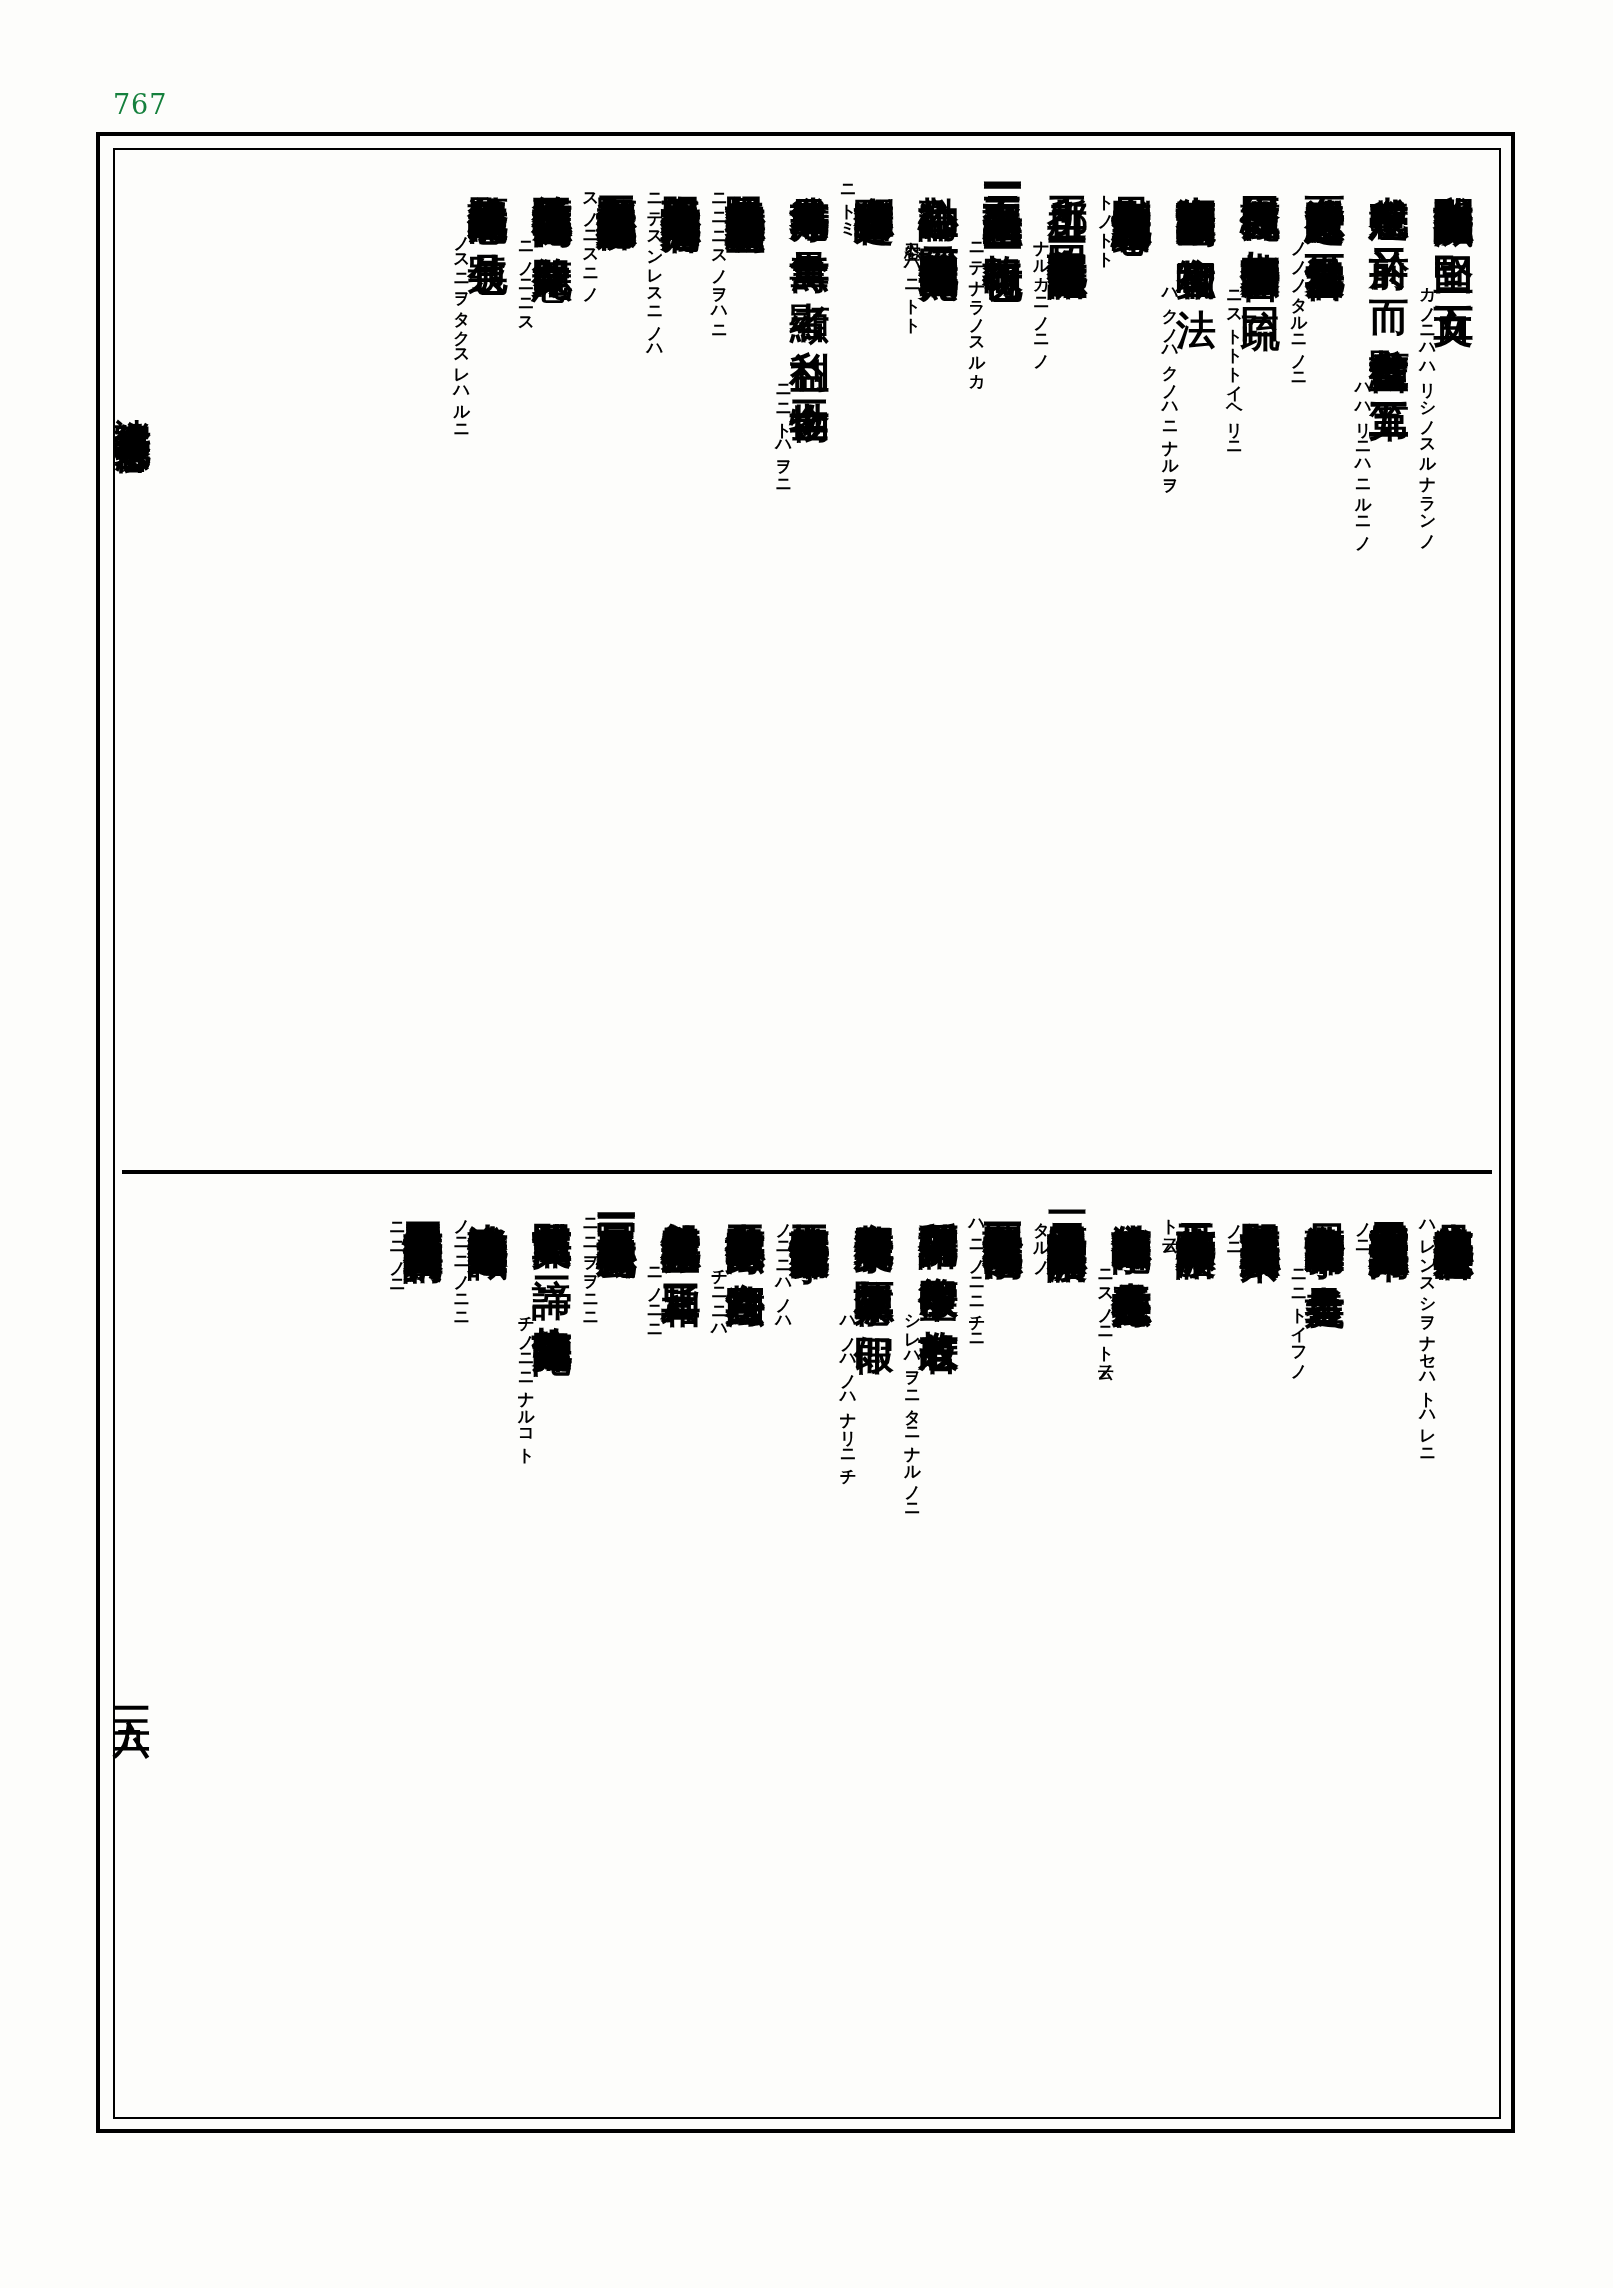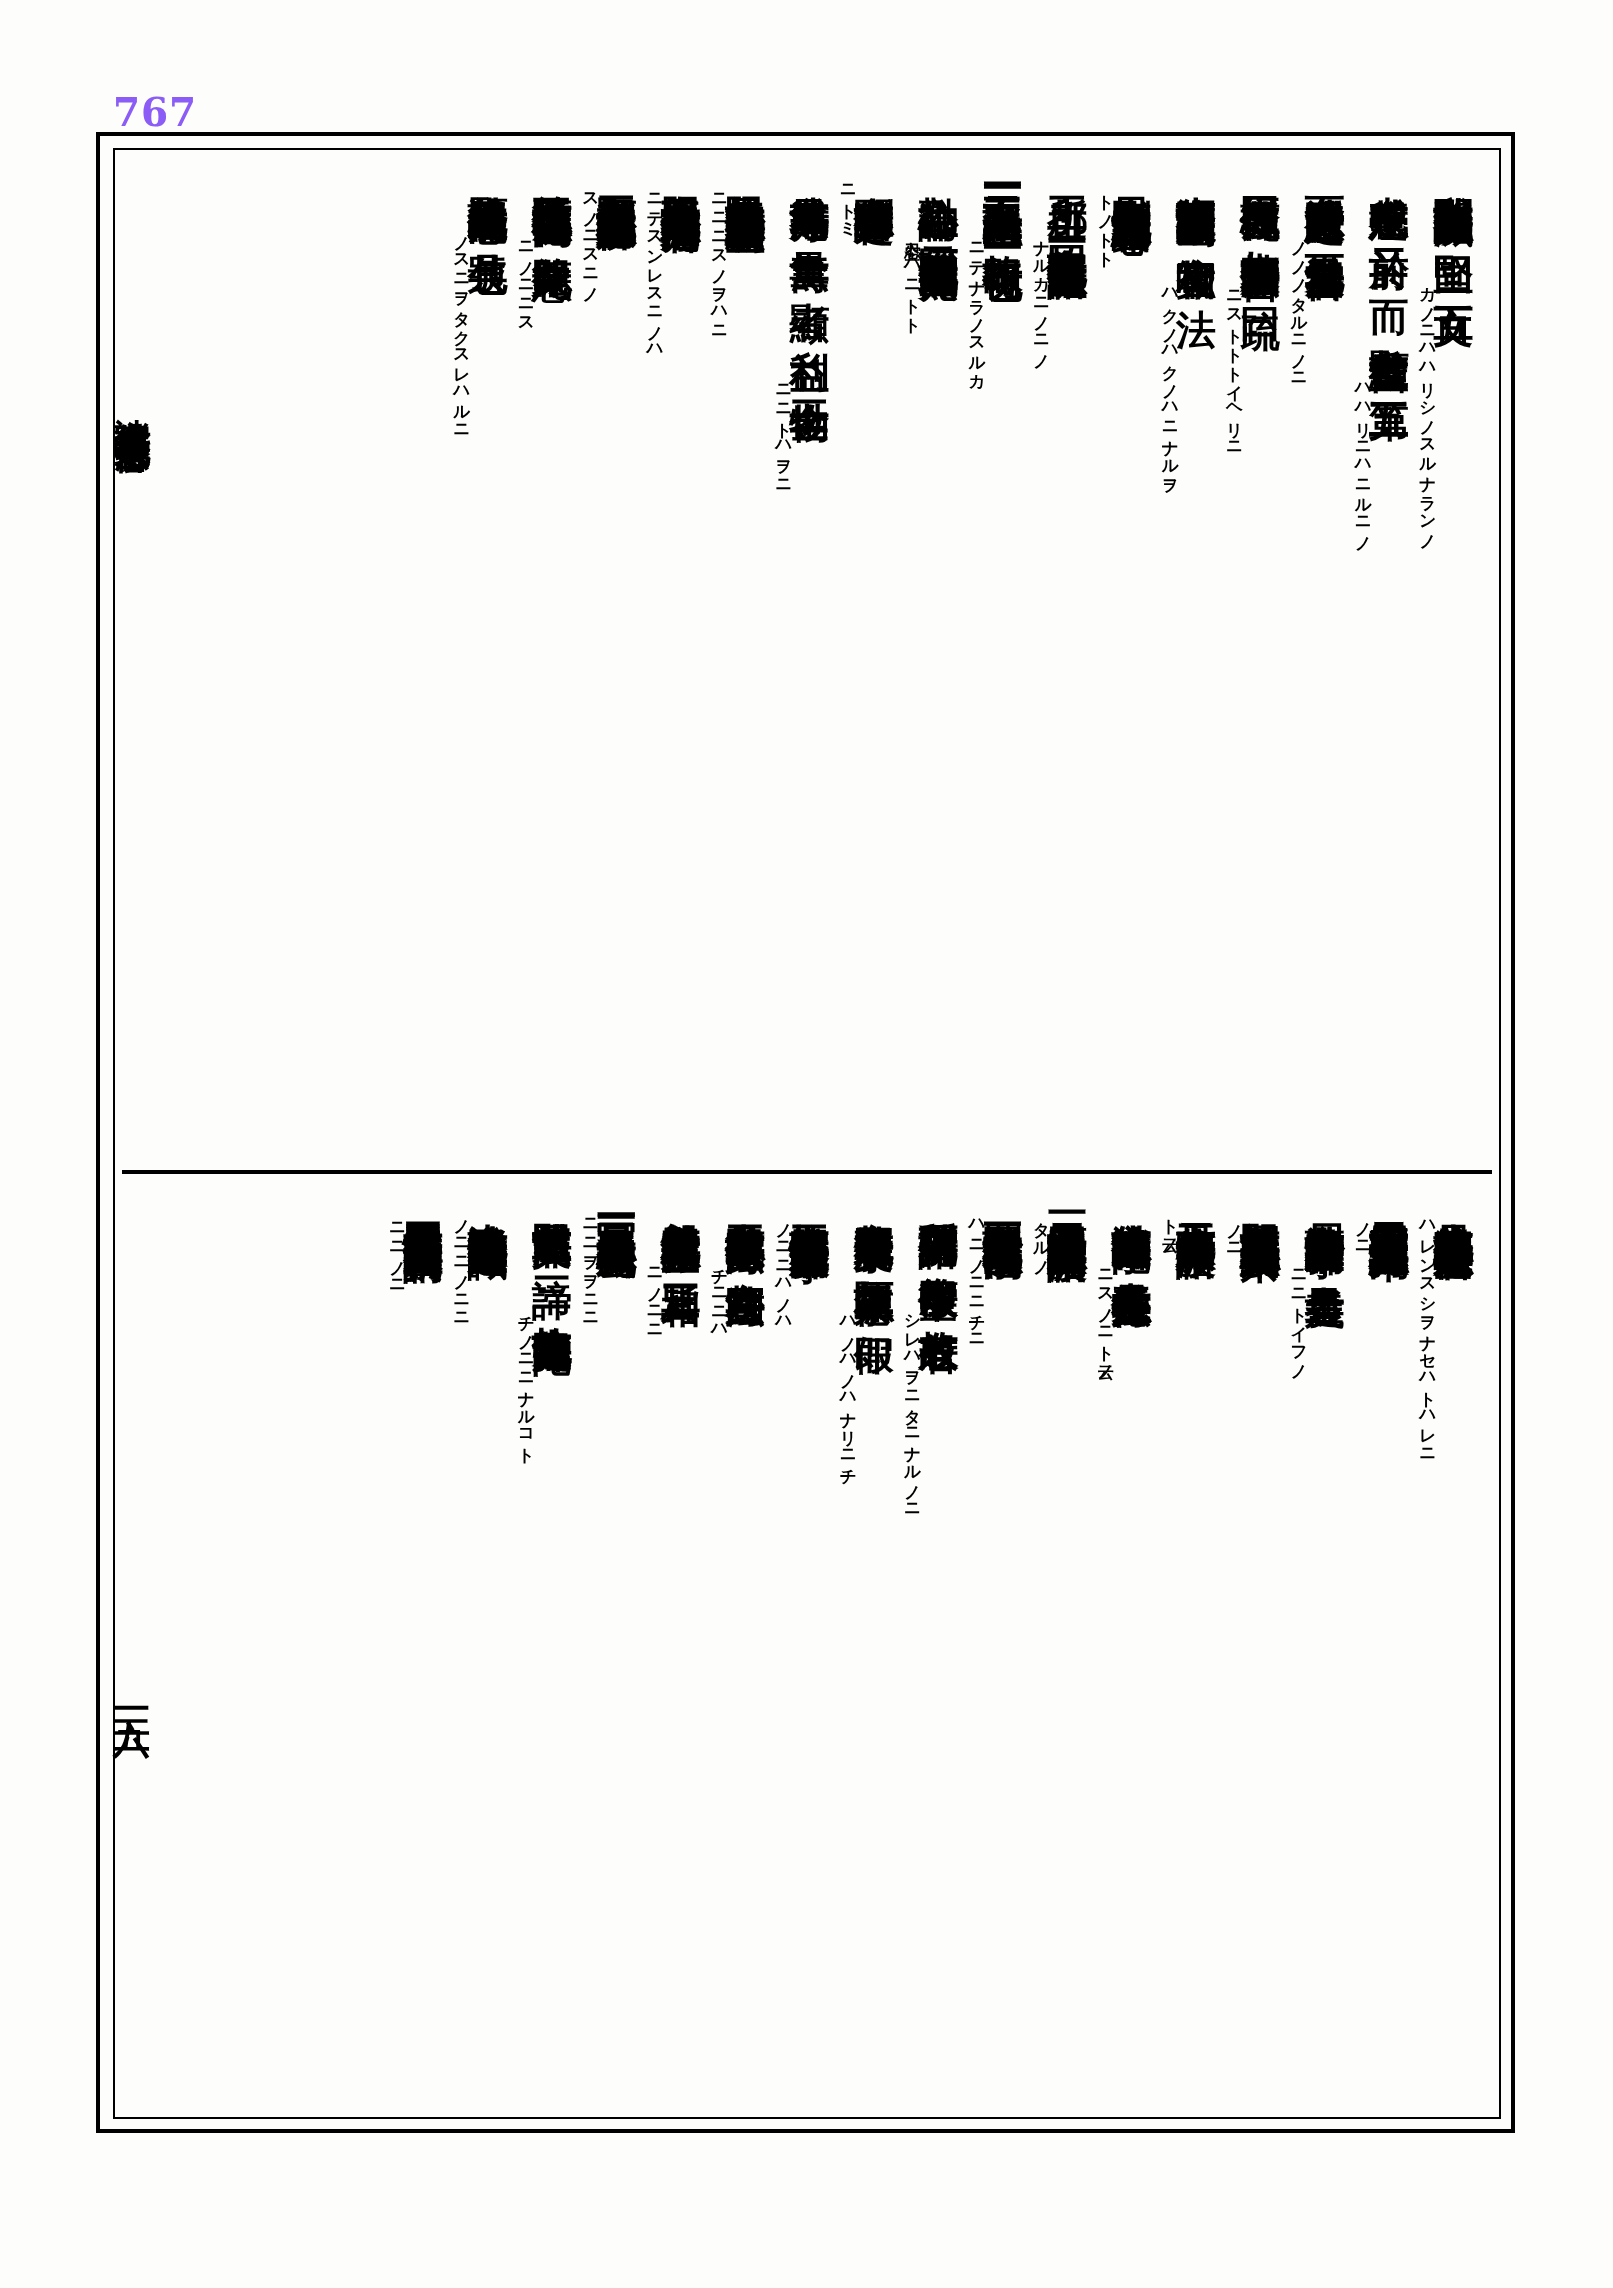--- a/index.html
+++ b/index.html
@@ -21,24 +21,24 @@
     inset: 0;
     background: #fdfdfb;
   }
 
   
   .folio-arabic {
     position: absolute;
     left: 113px;
     top: 89px;
     font-family: "DejaVu Serif", "Liberation Serif", serif;
-    font-weight: 700;
-    font-size: 39px;
+    font-weight: 400;
+    font-size: 27px;
     letter-spacing: 0.9px;
-    color: #8b5cf6;
+    color: #15803d;
   }
 
   
   .frame-outer {
     position: absolute;
     left: 96px;
     top: 132px;
     width: 1419px;
     height: 2001px;
     border: 4.6px solid #000;

